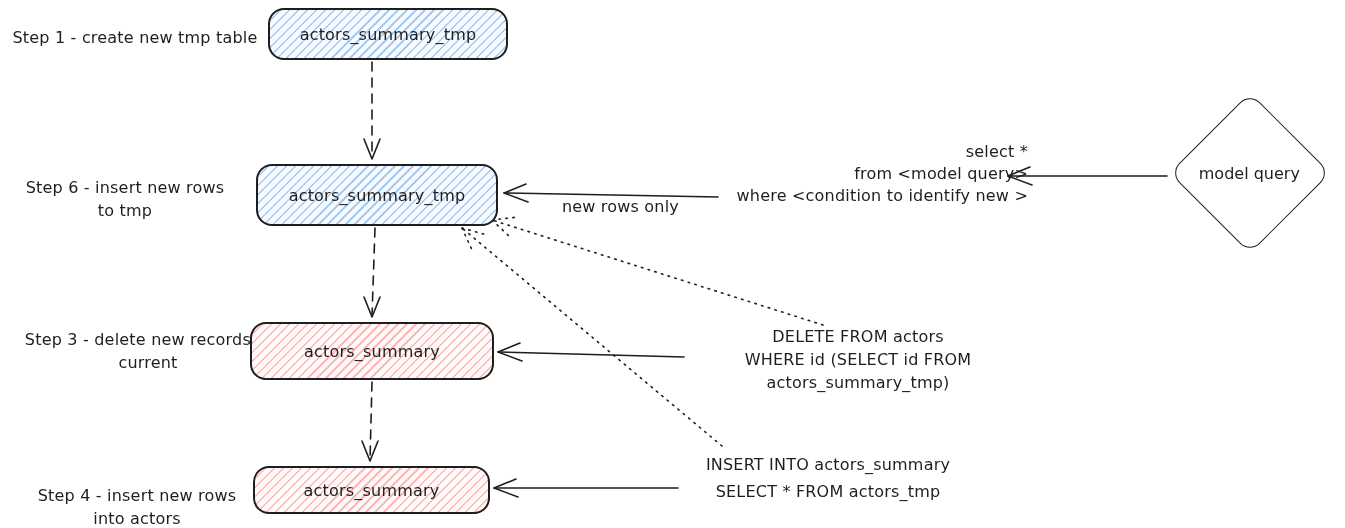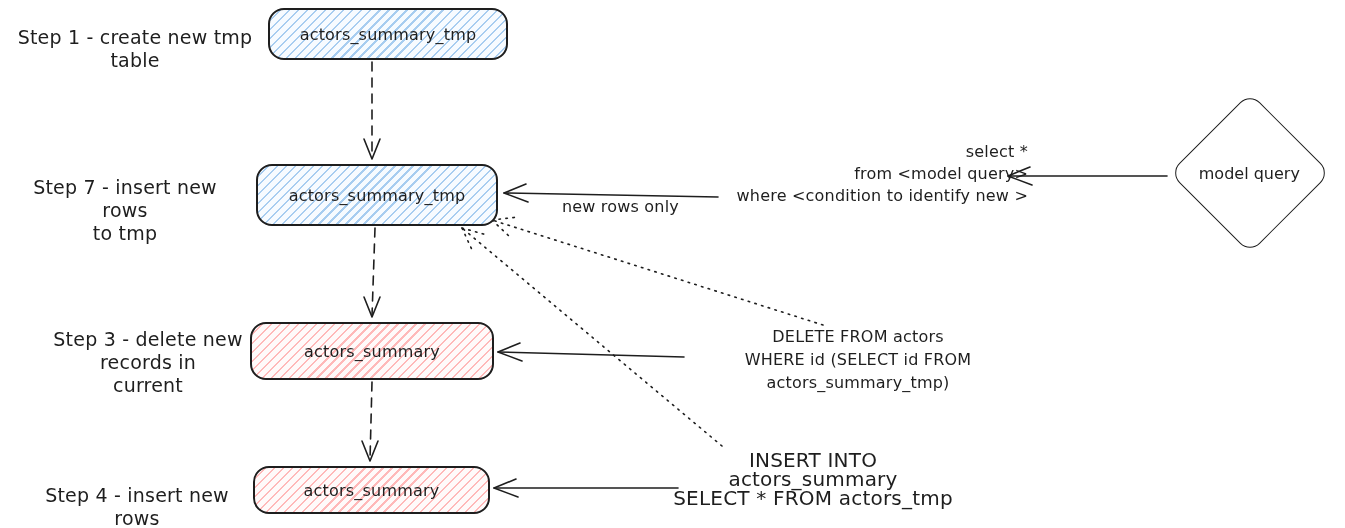--- a/index.html
+++ b/index.html
@@ -47,34 +47,34 @@
     background:
       repeating-linear-gradient(135deg, #ffb9b9 0px, #ffb9b9 1.7px, rgba(255,255,255,0) 1.7px, rgba(255,255,255,0) 6.4px),
       #fffafa;
   }
   .node-1 { left: 268px; top: 8px;   width: 240px; height: 52px; }
   .node-2 { left: 256px; top: 164px; width: 242px; height: 62px; }
   .node-3 { left: 250px; top: 322px; width: 244px; height: 58px; }
   .node-4 { left: 253px; top: 466px; width: 237px; height: 48px; }
   .label {
     position: absolute;
-    font-size: 19px;
+    font-size: 16px;
     line-height: 23px;
     text-align: center;
     white-space: pre-line;
     letter-spacing: 0.2px;
   }
   .step-1-label { left: 10px;  top: 26px;  width: 250px; }
   .step-2-label { left: 18px;  top: 176px; width: 214px; }
   .step-3-label { left: 24px;   top: 328px; width: 248px; }
   .step-4-label { left: 28px;  top: 484px; width: 218px; }
   .model-select-text { left: 712px; top: 141px; width: 316px; font-size: 16px; line-height: 22px; text-align: right; }
   .new-rows-label   { left: 549px; top: 195px; width: 130px; text-align: right; font-size: 16px; }
   .delete-sql-text  { left: 658px; top: 325px; width: 400px; font-size: 16px; line-height: 23px; }
-  .insert-sql-text  { left: 663px; top: 451px; width: 300px; font-size: 20px; line-height: 19px; }
+  .insert-sql-text  { left: 678px; top: 451px; width: 300px; font-size: 16px; line-height: 27px; }
   .diamond {
     position: absolute;
     left: 1193px; top: 116px;
     width: 114px; height: 114px;
     border: 1.8px solid #1e1e1e;
     border-radius: 14px;
     transform: rotate(45deg);
     background: #ffffff;
     display: flex;
     align-items: center;
@@ -130,21 +130,21 @@
       <path class="dotted" d="M 492 220 L 518 217"></path>
     </g>
     <g>
       <path class="dotted" d="M 722 446 L 462 228"></path>
       <path class="dotted" d="M 462 228 L 487 235"></path>
       <path class="dotted" d="M 462 228 L 473 252"></path>
     </g>
   </svg>
 
   <div class="label step-1-label">Step 1 - create new tmp table</div>
-  <div class="label step-2-label">Step 7 - insert new rows
+  <div class="label step-2-label">Step 6 - insert new rows
 to tmp</div>
   <div class="label step-3-label">Step 3 - delete new records in
 current</div>
   <div class="label step-4-label">Step 4 - insert new rows
 into actors</div>
 
   <div class="node node-blue node-1">
     <span>actors_summary_tmp</span>
   </div>
   <div class="node node-blue node-2">

